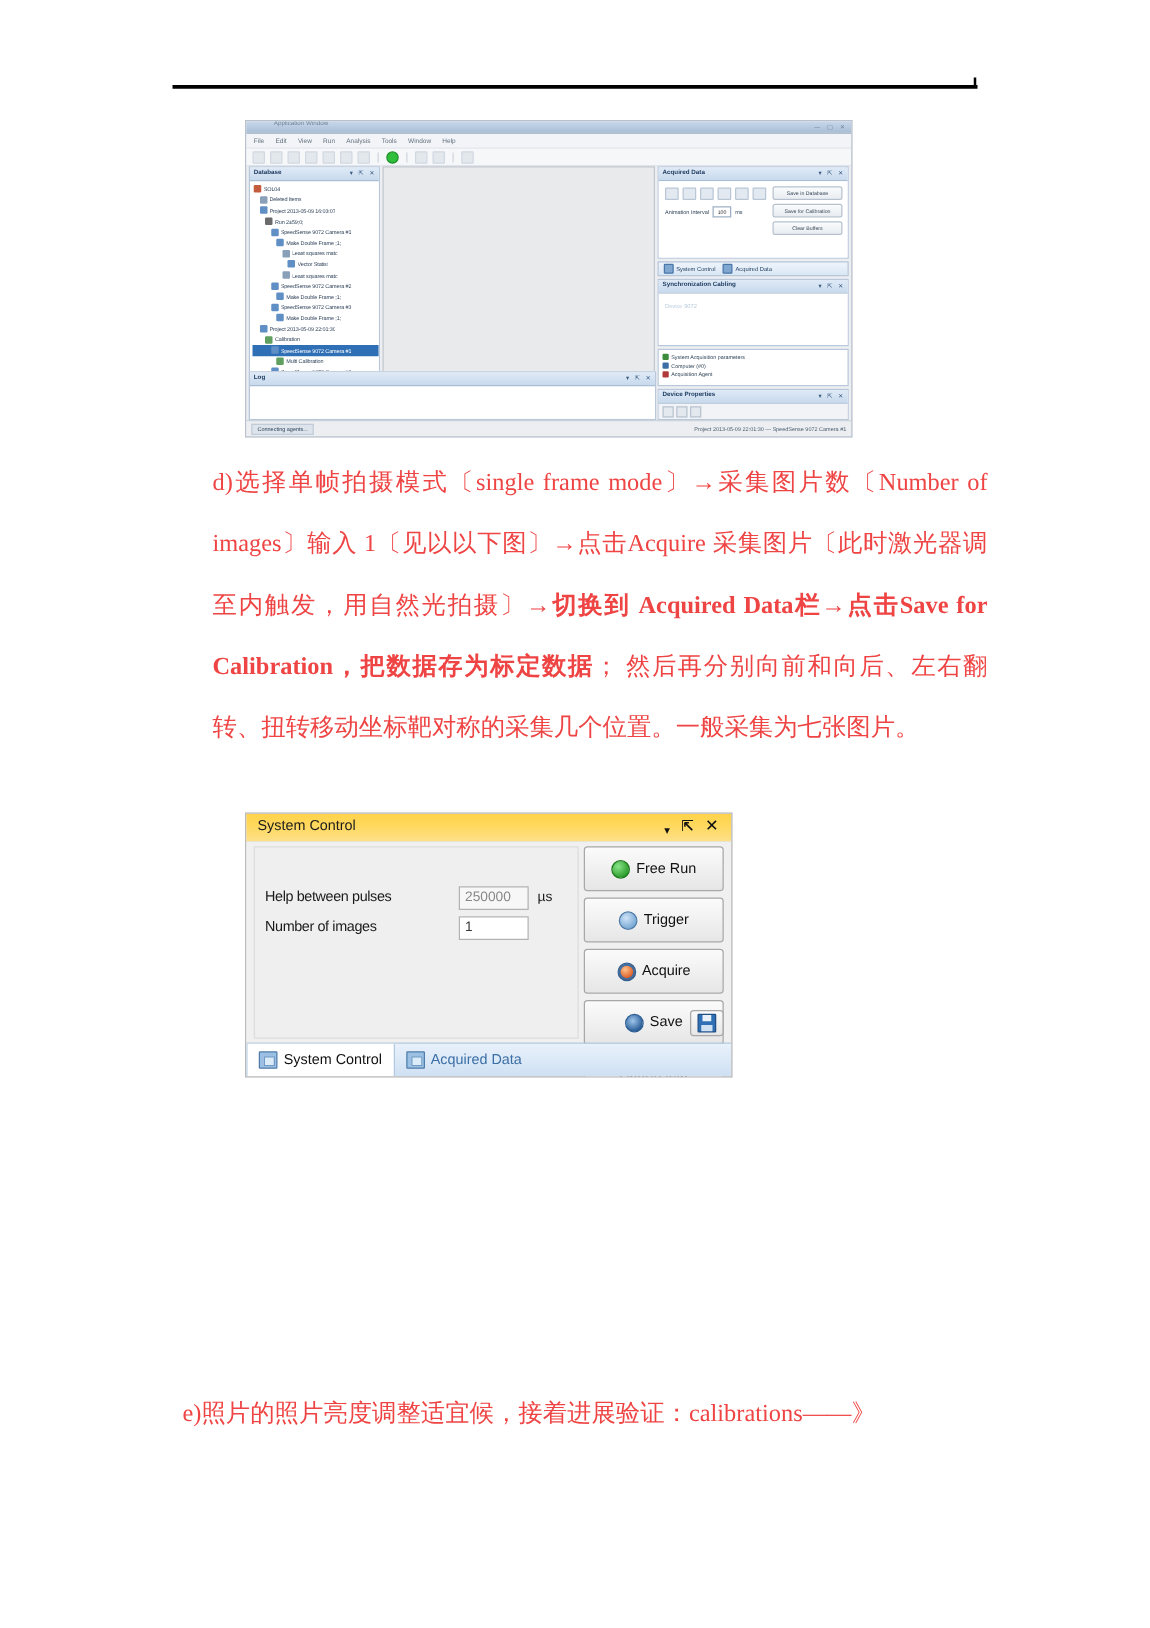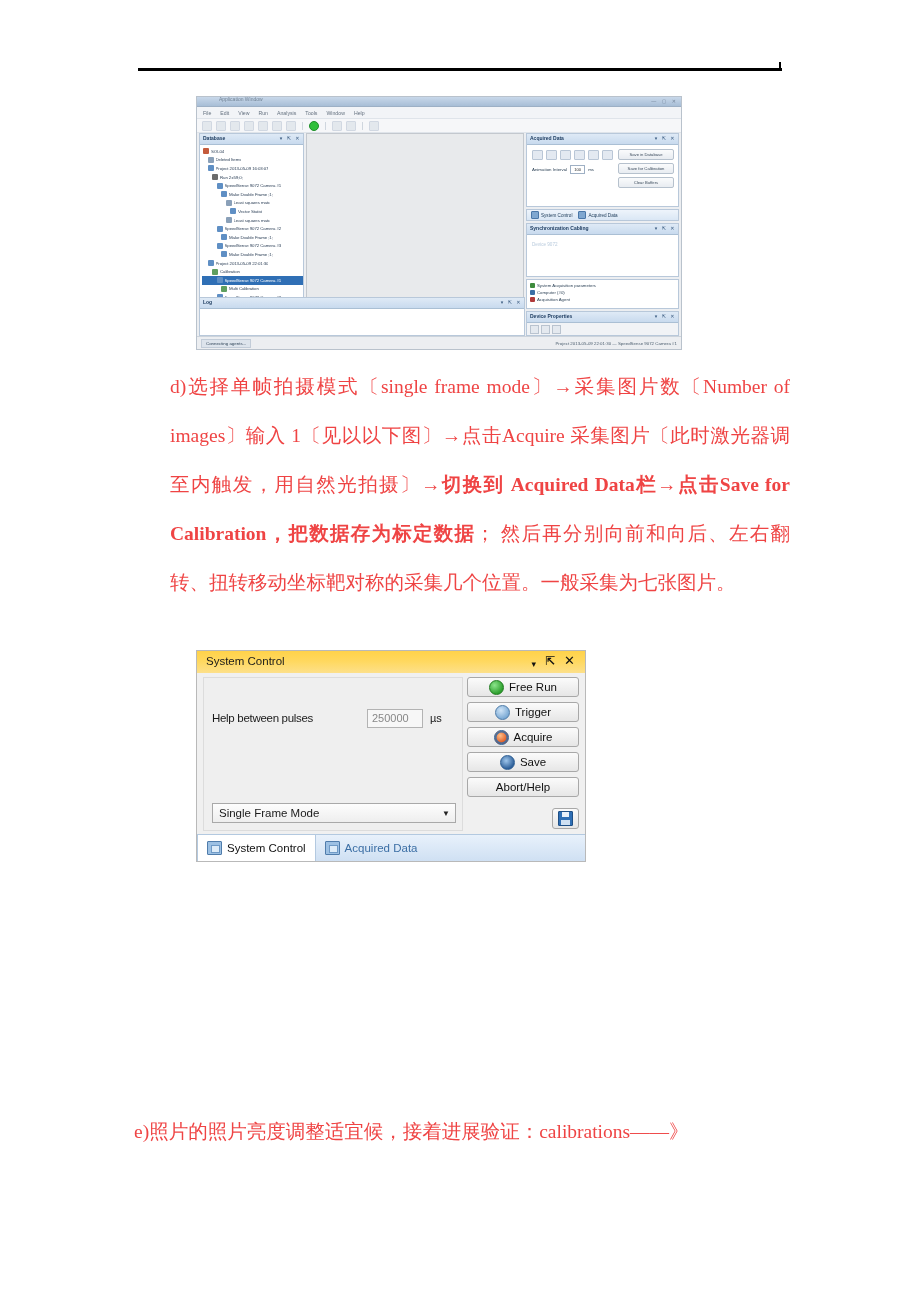--- a/index.html
+++ b/index.html
@@ -270,21 +270,21 @@
     text-align: justify;
   }
   .p-d b { font-weight: bold; font-family: "Liberation Serif", serif; }
 
   .p-after {
     left: 138px; top: 876px; width: 652px;
     font-size: 19.5px; line-height: 49px;
     text-align: justify;
   }
   .p-e {
-    left: 134px; top: 1112px; width: 652px;
+    left: 146px; top: 1112px; width: 652px;
     font-size: 19.5px; line-height: 40px;
   }
 
   .inline-green {
     display: inline-block;
     width: 19px; height: 19px;
     background: #d6e4ef;
     border: 1px solid #b9ccdd;
     position: relative;
     vertical-align: -4px;
@@ -377,21 +377,21 @@
   .sc-combo .cb-arrow {
     width: 18px; text-align: center;
     font-size: 8px; color: #222;
   }
 
   .sc-right {
     position: absolute;
     right: 6px; top: 4px; width: 112px; bottom: 4px;
   }
   .sc-btn {
-    height: 20px; margin-bottom: 5px;
+    height: 36px; margin-bottom: 5px;
     background: linear-gradient(#fbfbfb,#e6e6e6);
     border: 1px solid #a8a8a8; border-radius: 3px;
     display: flex; align-items: center; justify-content: center;
     gap: 5px;
     font-size: 11.5px; color: #111;
     box-sizing: border-box;
   }
   .sc-btn .b-ico {
     width: 13px; height: 13px; border-radius: 50%;
     flex: none; position: relative;
@@ -725,27 +725,28 @@
       <div class="sc-left">
         <div class="sc-fields">
 
           <div class="sc-row">
             <span class="f-label">Help between pulses</span>
             <span class="f-input dim">250000</span>
             <span class="f-unit">µs</span>
           </div>
 
 
-
-        </div>
-
-        <div class="sc-combo">
-          <span class="cb-text">Single Frame Mode</span>
-          <span class="cb-arrow">▼</span>
-        </div>
+          <div class="sc-row">
+            <span class="f-label">Number of images</span>
+            <span class="f-input">1</span>
+            <span class="f-unit"></span>
+          </div>
+
+        </div>
+
       </div>
 
       <div class="sc-right">
         <div class="sc-btn">
           <span class="b-ico ico-freerun"></span>
           <span>Free Run</span>
         </div>
         <div class="sc-btn">
           <span class="b-ico ico-preview"></span>
           <span>Trigger</span>

